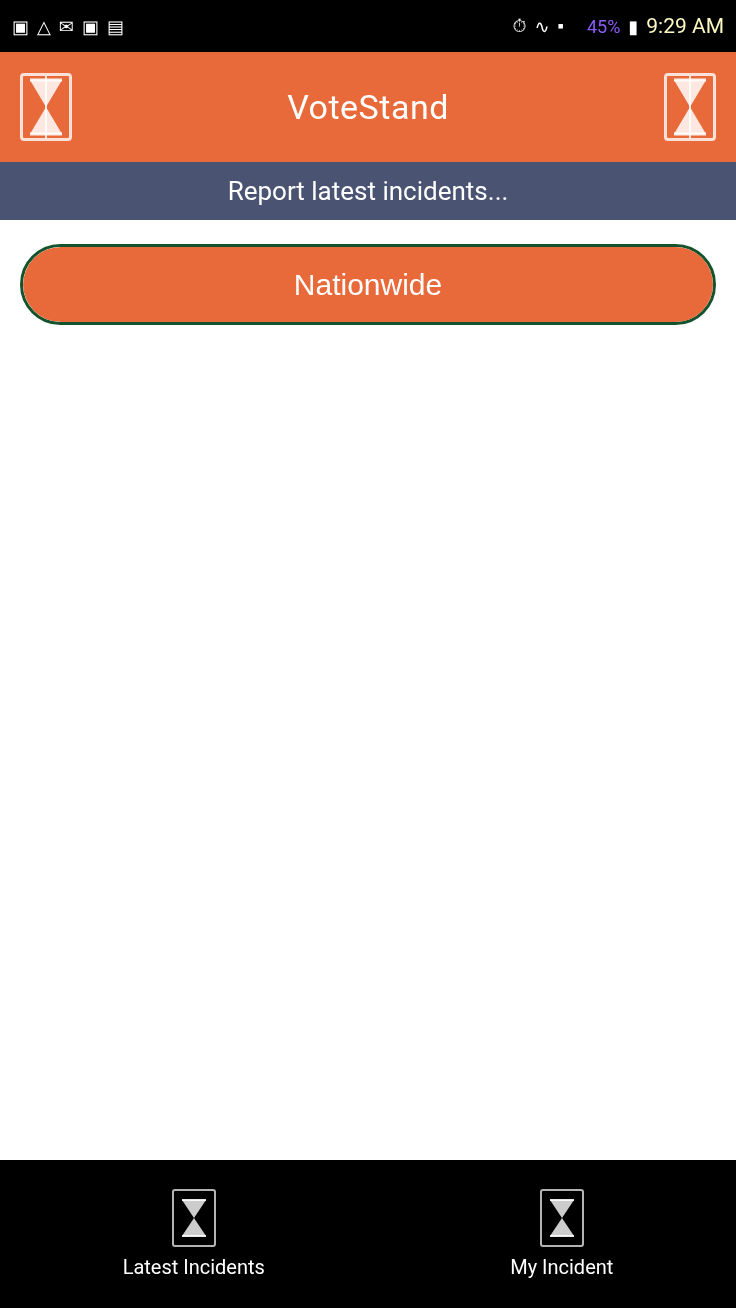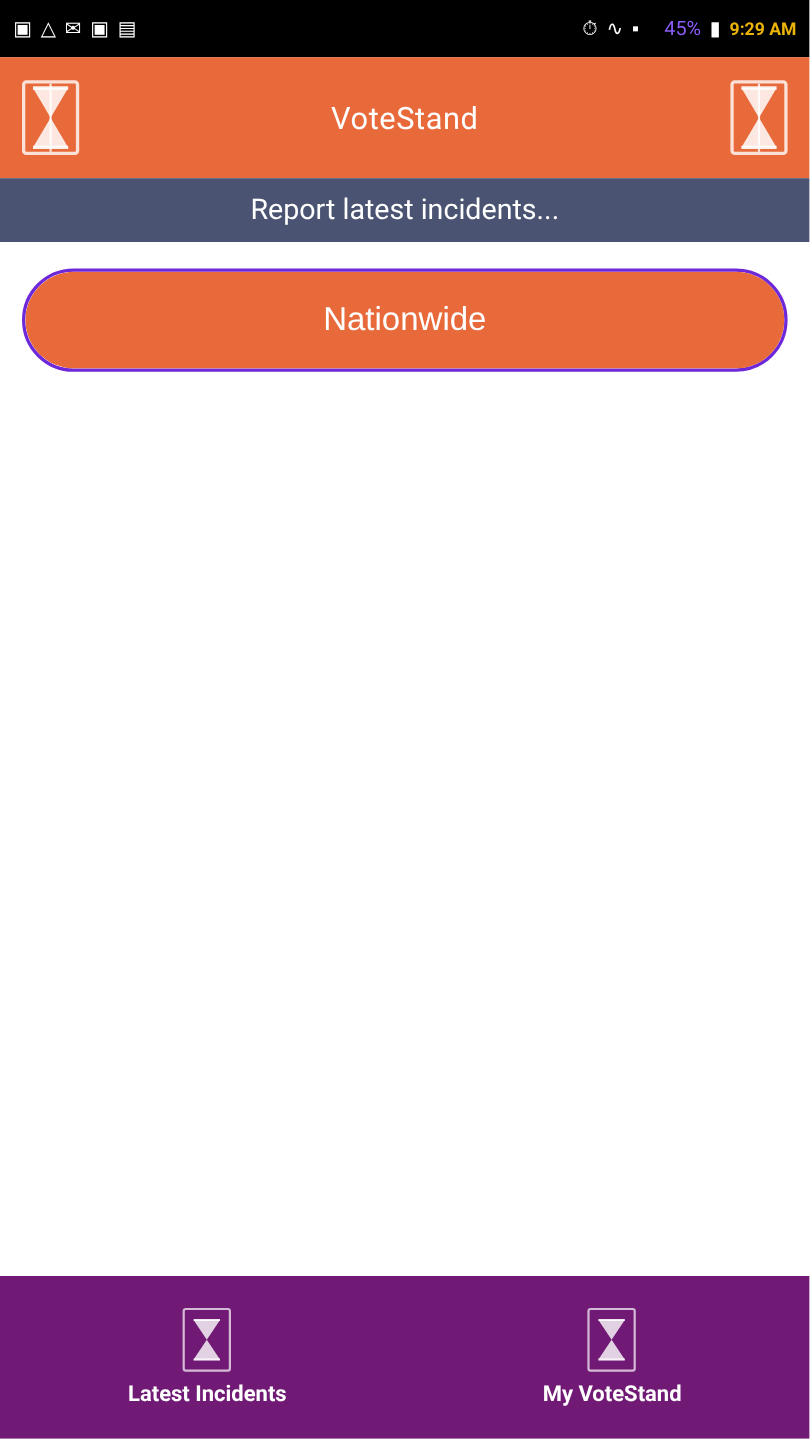--- a/index.html
+++ b/index.html
@@ -41,23 +41,23 @@
       align-items: center;
       gap: 8px;
     }
 
     .status-icon {
       color: #ffffff;
       font-size: 18px;
     }
 
     .status-time {
-      color: #eab308;
-      font-size: 16px;
-      font-weight: 700;
+      color: #fef9c3;
+      font-size: 21px;
+      font-weight: 400;
     }
 
     .status-battery {
       color: #8b5cf6;
       font-size: 18px;
       margin-left: 15px;
     }
 
     
     .app-header {
@@ -97,21 +97,21 @@
       transform: translateX(-50%);
     }
 
     .hourglass-svg {
       width: 40px;
       height: 58px;
     }
 
     .app-title {
       color: #ffffff;
-      font-size: 28px;
+      font-size: 34px;
       font-weight: 400;
       letter-spacing: 0.5px;
     }
 
     
     .notification-bar {
       width: 100%;
       height: 58px;
       background: #4A5472;
       display: flex;
@@ -129,24 +129,24 @@
     .toggle-container {
       width: 100%;
       padding: 24px 20px;
       display: flex;
       flex-shrink: 0;
     }
 
     .toggle-wrapper {
       display: flex;
       width: 100%;
-      border: 3px solid #6d28d9;
+      border: 3px solid #14532d;
       border-radius: 50px;
       overflow: hidden;
-      height: 94px;
+      height: 81px;
     }
 
     .toggle-btn {
       flex: 1;
       display: flex;
       align-items: center;
       justify-content: center;
       font-size: 30px;
       font-weight: 500;
       cursor: pointer;
@@ -169,26 +169,25 @@
     
     .main-content {
       flex: 1;
       background: #ffffff;
     }
 
     
     .bottom-nav {
       width: 100%;
       height: 148px;
-      background: #701a75;
+      background: #000000;
       display: flex;
       align-items: center;
       justify-content: space-around;
       flex-shrink: 0;
-      font-weight: bold;
     }
 
     .nav-item {
       display: flex;
       flex-direction: column;
       align-items: center;
       gap: 8px;
       cursor: pointer;
     }
 
@@ -278,15 +277,15 @@
 
   <div class="nav-item">
     <div class="nav-icon-box">
       <svg width="28" height="38" viewBox="0 0 28 38" xmlns="http://www.w3.org/2000/svg">
         <polygon points="2,1 26,1 14,19" fill="rgba(255,255,255,0.8)"></polygon>
         <polygon points="2,37 26,37 14,19" fill="rgba(255,255,255,0.8)"></polygon>
         <line x1="2" y1="1" x2="26" y2="1" stroke="rgba(255,255,255,0.9)" stroke-width="2"></line>
         <line x1="2" y1="37" x2="26" y2="37" stroke="rgba(255,255,255,0.9)" stroke-width="2"></line>
       </svg>
     </div>
-    <span class="nav-label">My VoteStand</span>
+    <span class="nav-label">My Incident</span>
   </div>
 </div>
 
 </body></html>

